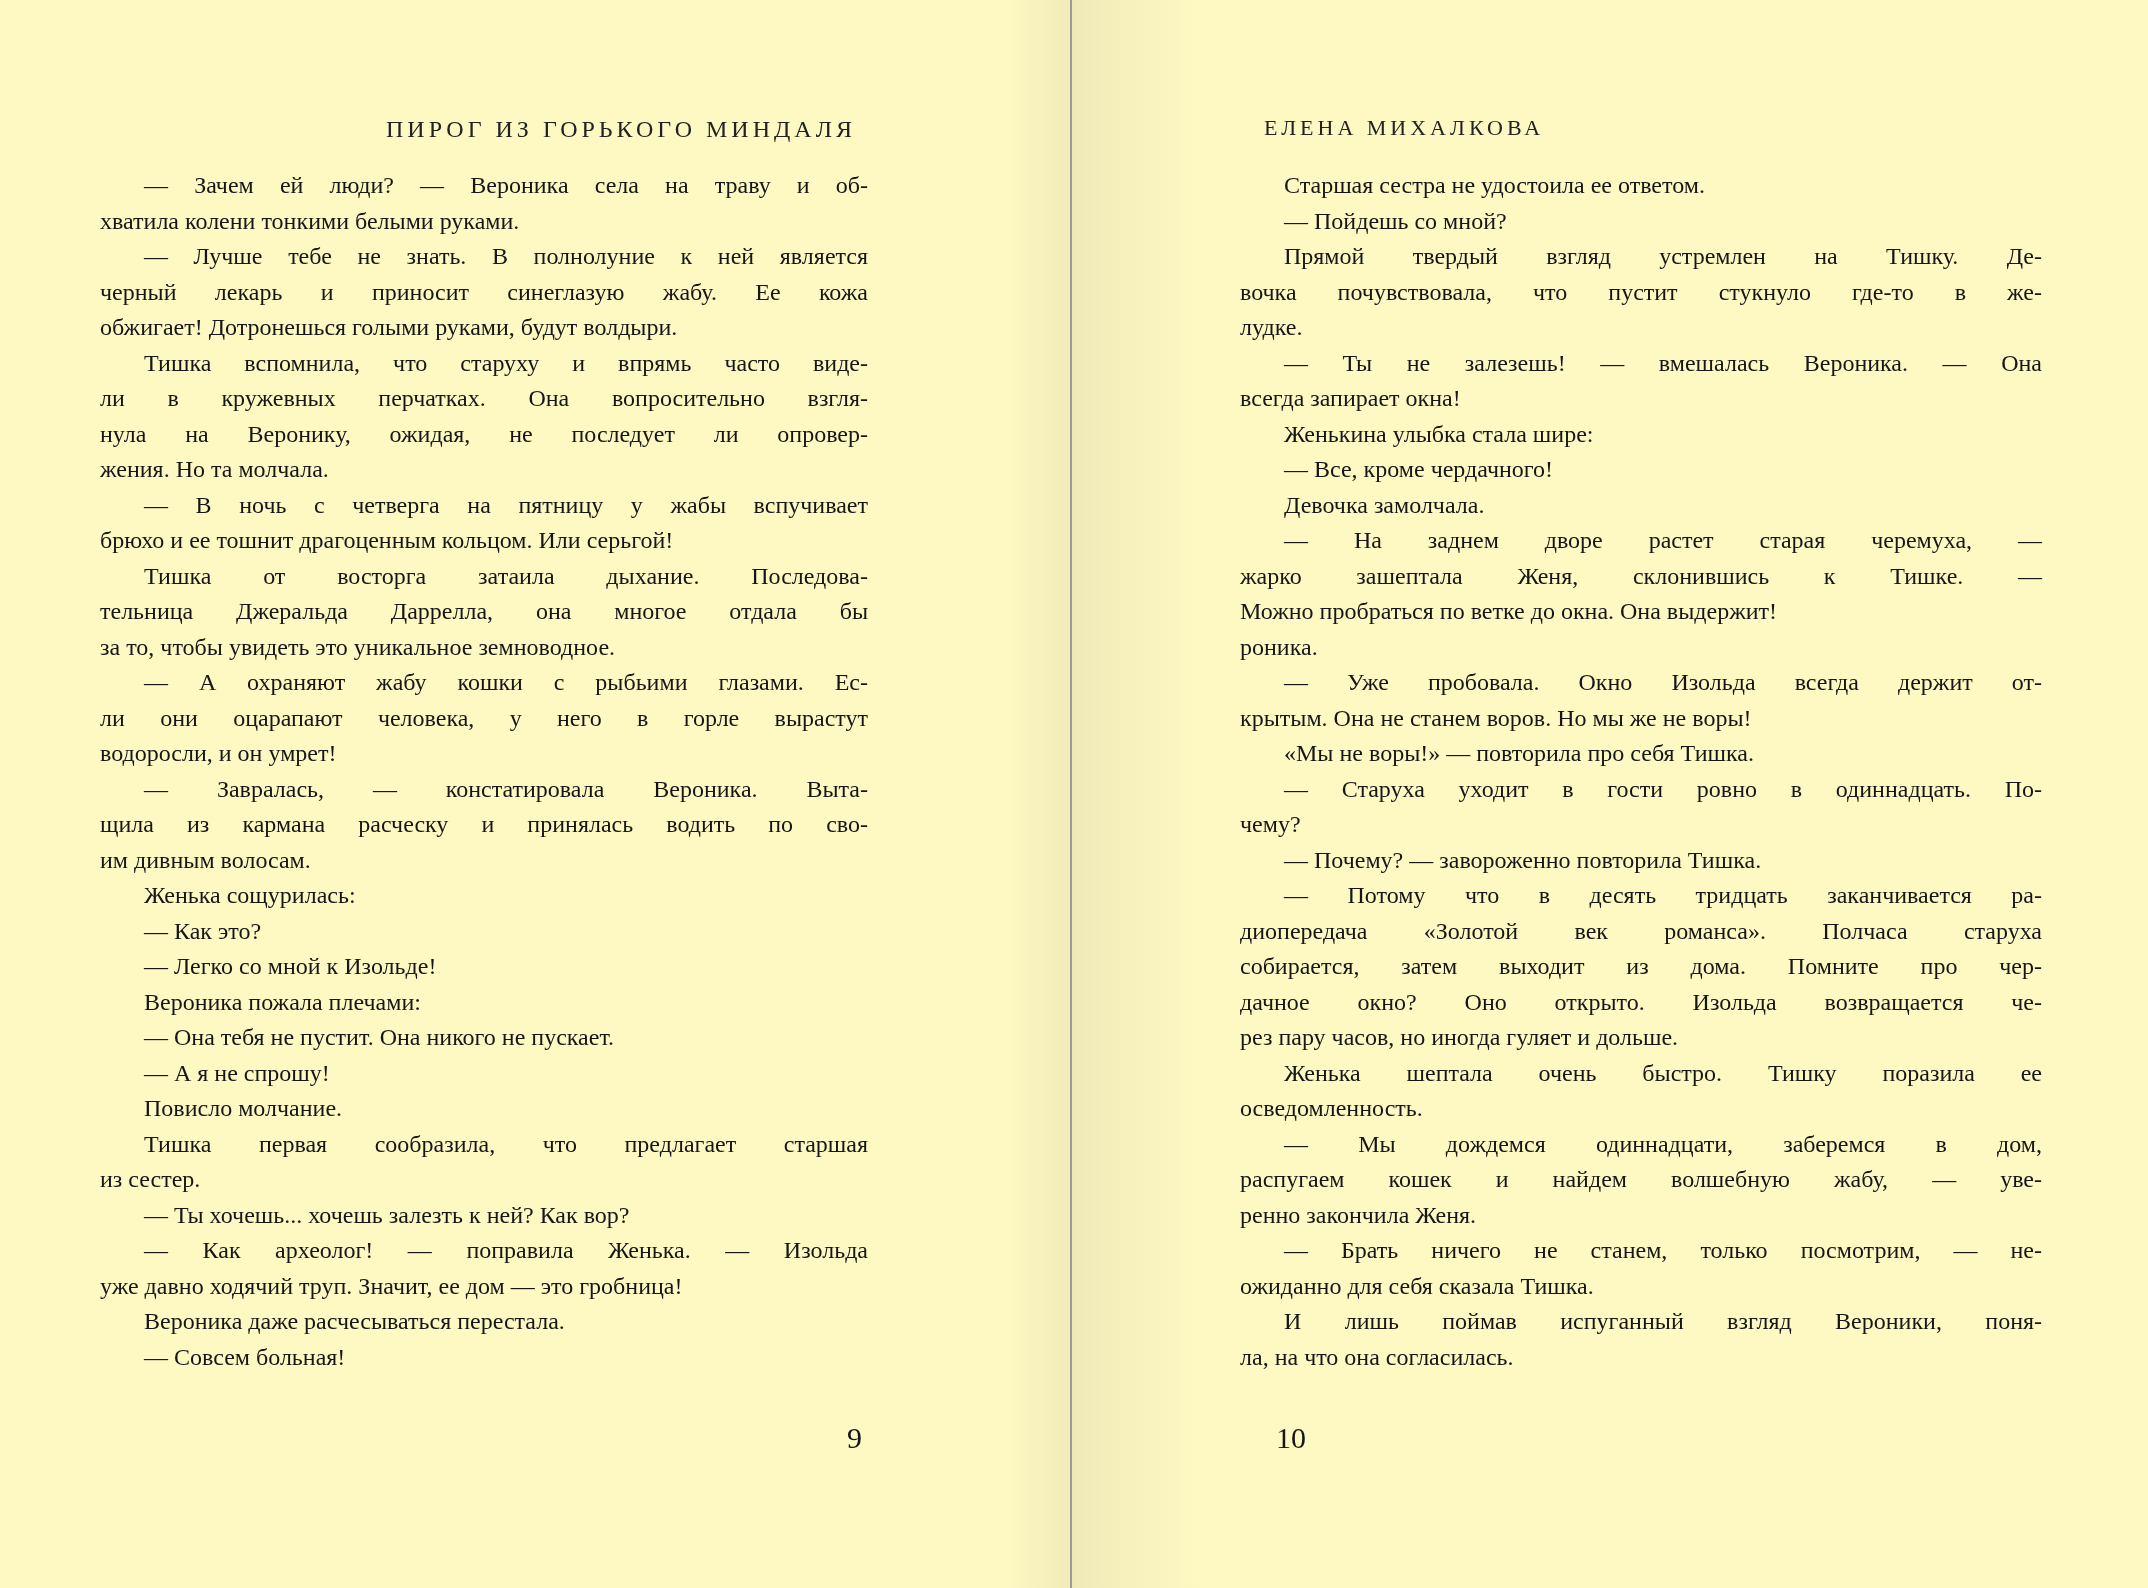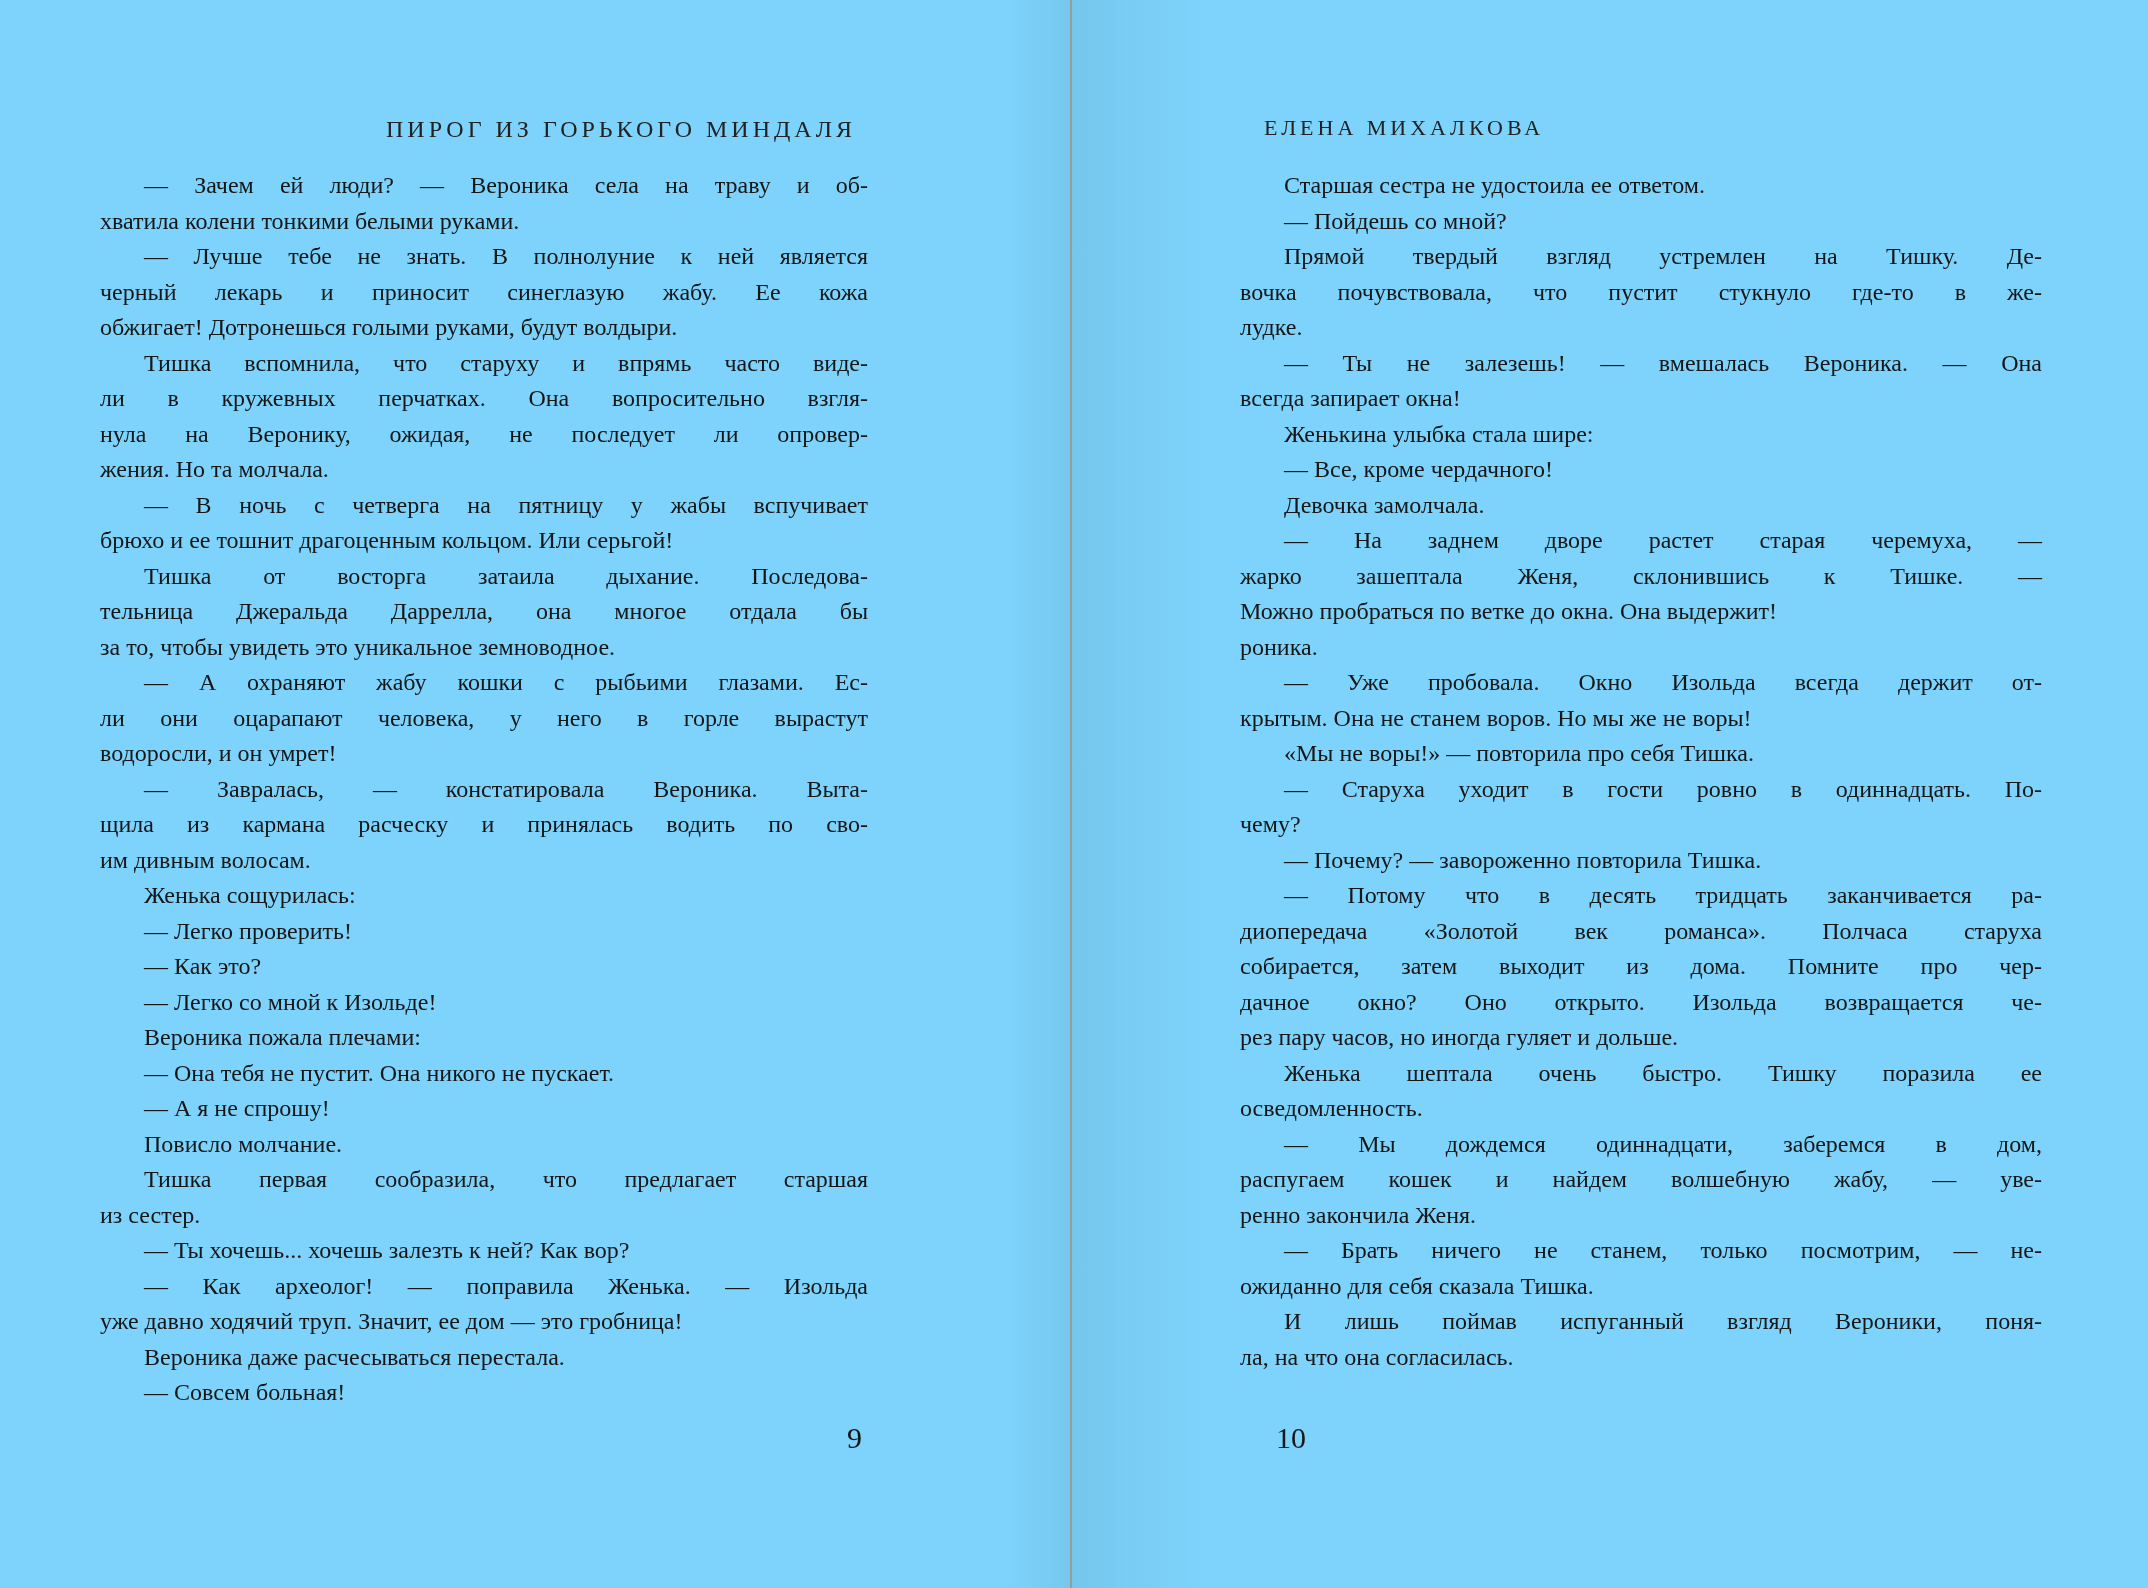--- a/index.html
+++ b/index.html
@@ -4,21 +4,21 @@
 <style>
   html, body {
     margin: 0;
     padding: 0;
     background: #ffffff;
   }
   .spread {
     position: relative;
     width: 2148px;
     height: 1588px;
-    background: #7dd3fc;
+    background: #fef9c3;
     overflow: hidden;
     font-family: "Liberation Serif", "DejaVu Serif", serif;
     color: #161616;
   }
 
   
   .gutter-shade-left {
     position: absolute;
     left: 1005px; top: 0;
     width: 65px; height: 100%;
@@ -139,23 +139,20 @@
         </div>
         <div class="paragraph">
           <div class="line indent">— Завралась, — констатировала Вероника. Выта-</div>
           <div class="line">щила из кармана расческу и принялась водить по сво-</div>
           <div class="line last">им дивным волосам.</div>
         </div>
         <div class="paragraph">
           <div class="line indent last">Женька сощурилась:</div>
         </div>
         <div class="paragraph">
-          <div class="line indent last">— Легко проверить!</div>
-        </div>
-        <div class="paragraph">
           <div class="line indent last">— Как это?</div>
         </div>
         <div class="paragraph">
           <div class="line indent last">— Легко со мной к Изольде!</div>
         </div>
         <div class="paragraph">
           <div class="line indent last">Вероника пожала плечами:</div>
         </div>
         <div class="paragraph">
           <div class="line indent last">— Она тебя не пустит. Она никого не пускает.</div>

